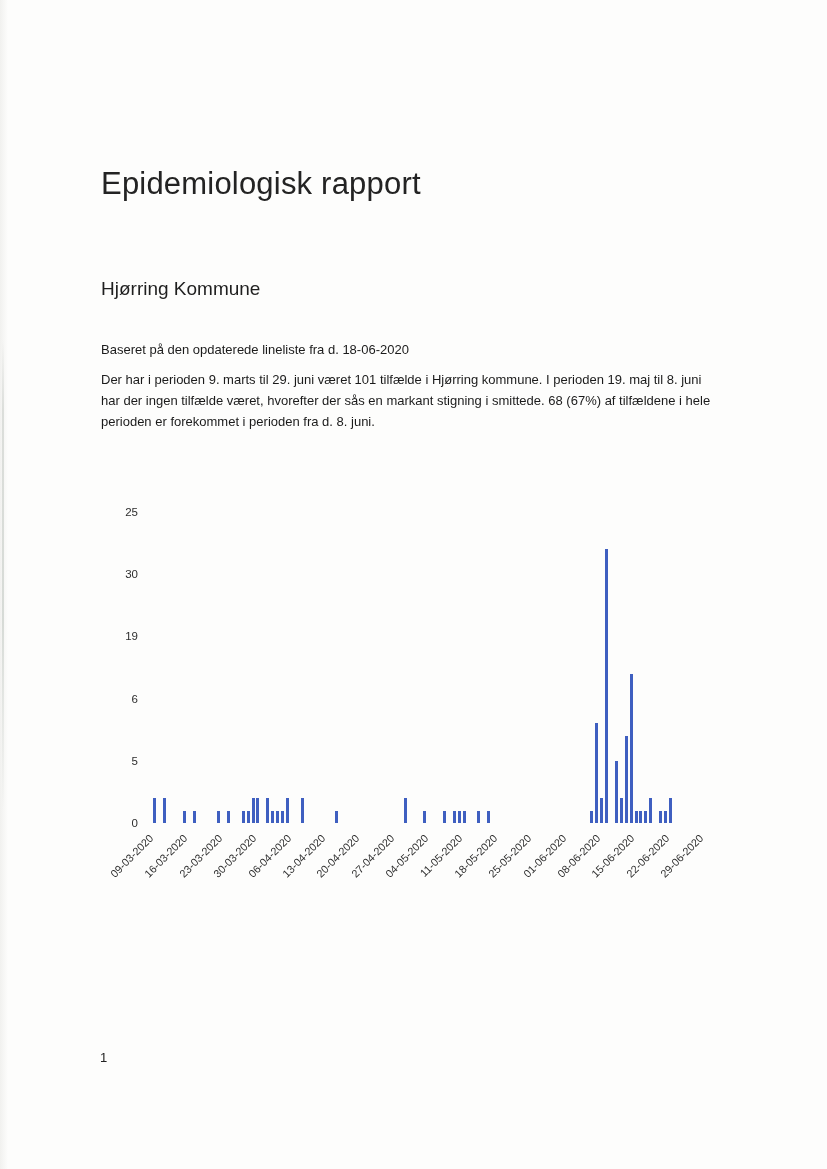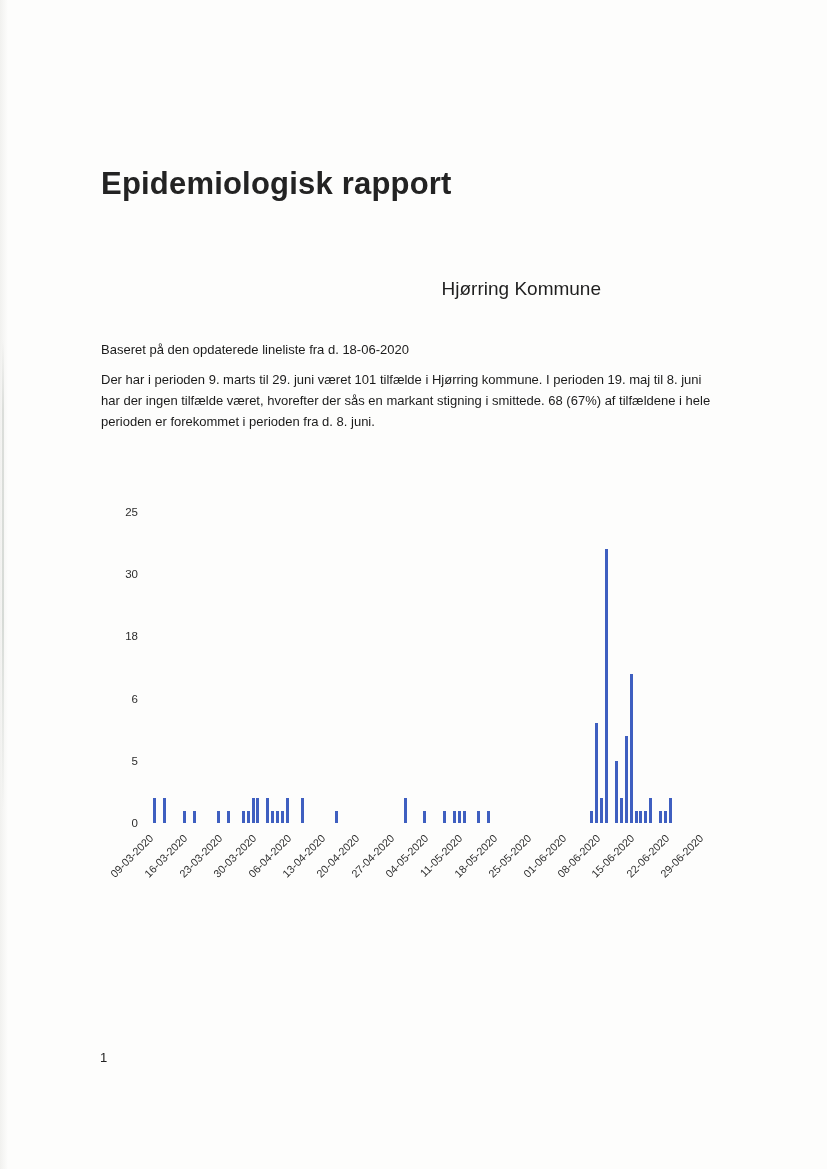--- a/index.html
+++ b/index.html
@@ -18,26 +18,26 @@
     position:absolute;left:2px;top:340px;width:2px;height:470px;
     background:linear-gradient(#ffffff00,#d5d8d4 15%,#cfd4cf 60%,#ffffff00);
     opacity:.8;
   }
   .edge-shade{
     position:absolute;left:0;top:0;width:8px;height:1169px;
     background:linear-gradient(90deg,#f1f1ef,#fdfdfc);
   }
   .doc-title{
     position:absolute;left:101px;top:163px;width:640px;
-    font-size:31px;line-height:42px;font-weight:700;
+    font-size:31px;line-height:42px;font-weight:400;
     color:#232323;letter-spacing:.2px;
   }
   .section-heading{
     position:absolute;left:101px;top:278px;width:500px;
-    font-size:19px;font-weight:500;color:#1f1f1f;text-align:right;
+    font-size:19px;font-weight:500;color:#1f1f1f;
   }
   .note-line{
     position:absolute;left:101px;top:342px;width:620px;
     font-size:13px;color:#1b1b1b;
   }
   .body-para{
     position:absolute;left:101px;top:369px;width:618px;
     font-size:13px;line-height:21px;color:#1b1b1b;
   }
   .figure-caption{
@@ -80,21 +80,21 @@
 
   <div class="note-line">Baseret på den opdaterede lineliste fra d. 18-06-2020</div>
 
   <div class="body-para">Der har i perioden 9. marts til 29. juni været 101 tilfælde i Hjørring kommune. I perioden 19. maj til 8. juni har der ingen tilfælde været, hvorefter der sås en markant stigning i smittede. 68 (67%) af tilfældene i hele perioden er forekommet i perioden fra d. 8. juni.</div>
 
 
   <div class="chart">
       <div class="ytick" style="left: 6px; top: 321px;">0</div>
       <div class="ytick" style="left: 6px; top: 258.8px;">5</div>
       <div class="ytick" style="left: 6px; top: 196.6px;">6</div>
-      <div class="ytick" style="left: 6px; top: 134.4px;">18</div>
+      <div class="ytick" style="left: 6px; top: 134.4px;">19</div>
       <div class="ytick" style="left: 6px; top: 72.2px;">30</div>
       <div class="ytick" style="left: 6px; top: 10px;">25</div>
       <div class="xtick" style="left: -29px; top: 337px;">09-03-2020</div>
       <div class="xtick" style="left: 5.375px; top: 337px;">16-03-2020</div>
       <div class="xtick" style="left: 39.75px; top: 337px;">23-03-2020</div>
       <div class="xtick" style="left: 74.125px; top: 337px;">30-03-2020</div>
       <div class="xtick" style="left: 108.5px; top: 337px;">06-04-2020</div>
       <div class="xtick" style="left: 142.875px; top: 337px;">13-04-2020</div>
       <div class="xtick" style="left: 177.25px; top: 337px;">20-04-2020</div>
       <div class="xtick" style="left: 211.625px; top: 337px;">27-04-2020</div>

